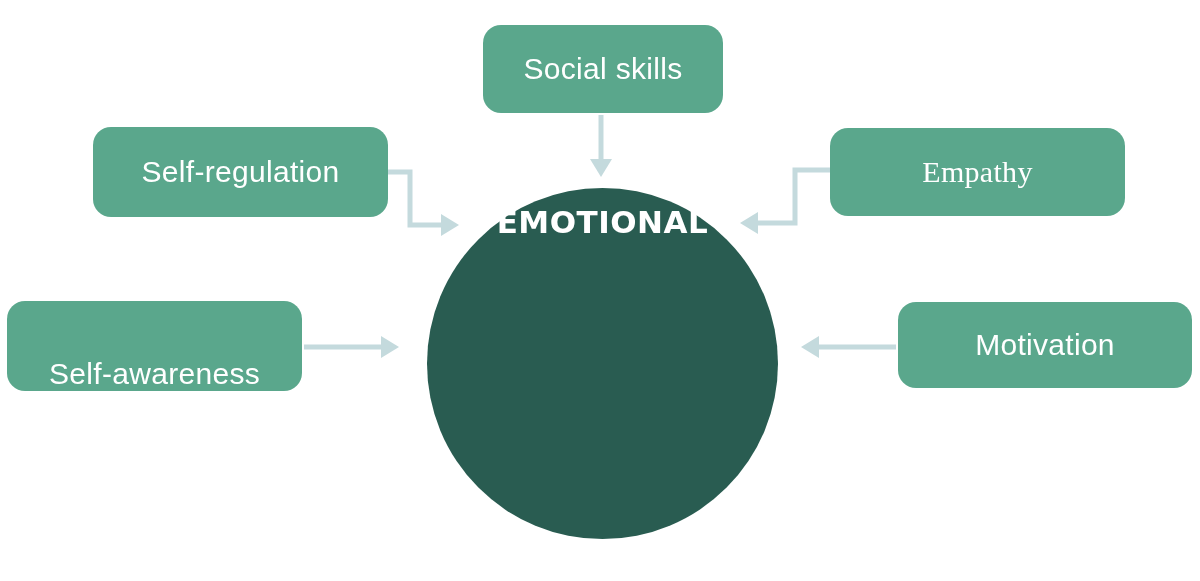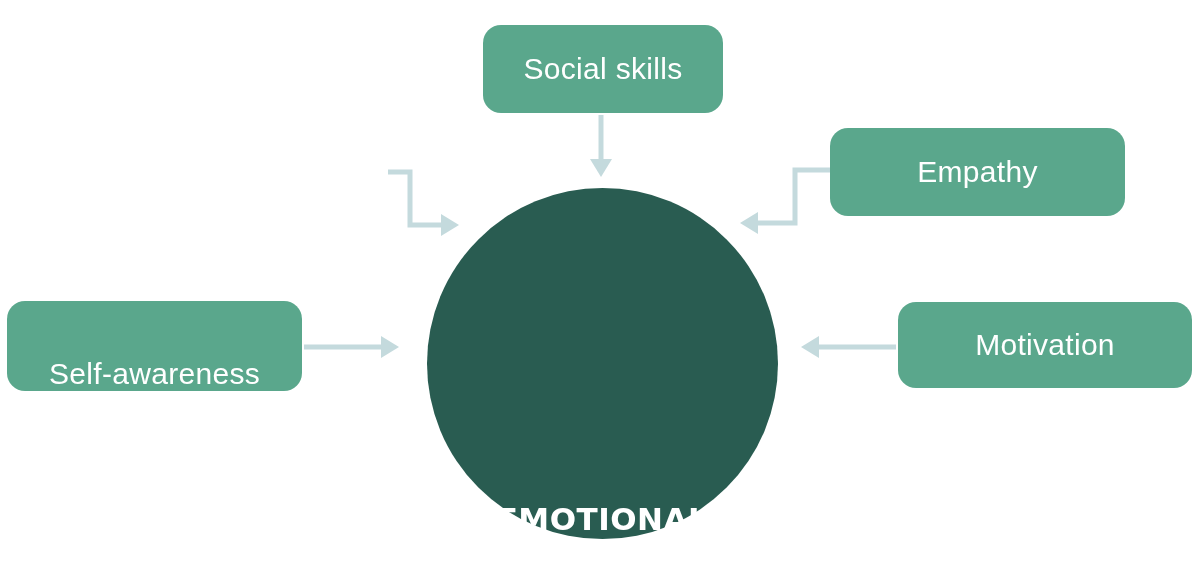--- a/index.html
+++ b/index.html
@@ -30,33 +30,33 @@
     display: flex;
     align-items: center;
     justify-content: center;
     font-size: 30px;
     font-weight: 400;
     letter-spacing: 0.3px;
     text-align: center;
   }
   .box-social       { left: 483px; top: 25px;  width: 240px; height: 88px; }
   .box-regulation   { left: 93px;  top: 127px; width: 295px; height: 90px; }
-  .box-empathy      { left: 830px; top: 128px; width: 295px; height: 88px; }
+  .box-empathy      { left: 830px; top: 128px; width: 295px; height: 88px; font-family: Liberation Serif, serif; }
   .box-awareness    { left: 7px;   top: 301px; width: 295px; height: 90px; align-items: flex-end; }
   .box-motivation   { left: 898px; top: 302px; width: 294px; height: 86px; justify-content: center; }
   .eq-circle {
     position: absolute;
     left: 427px;
     top: 188px;
     width: 351px;
     height: 351px;
     border-radius: 50%;
     background: var(--circle-teal);
     display: flex;
-    align-items: flex-end;
+    align-items: flex-start;
     justify-content: center;
   }
   .eq-title {
     color: var(--text-white);
     font-family: "DejaVu Sans", sans-serif;
     font-weight: 700;
     font-size: 31px;
     line-height: 1.3;
     letter-spacing: 0.5px;
     text-align: center;
@@ -107,20 +107,23 @@
     <g>
       <path class="arrow-shaft" d="M896,347 L819,347"></path>
       <polygon class="arrow-head" points="801,347 819,336 819,358"></polygon>
     </g>
   </svg>
 
   <div class="factor-box box-social">
     <span>Social skills</span>
   </div>
 
+  <div class="factor-box box-regulation">
+    <span>Self-regulation</span>
+  </div>
 
   <div class="factor-box box-empathy">
     <span>Empathy</span>
   </div>
 
   <div class="factor-box box-awareness">
     <span>Self-awareness</span>
   </div>
 
   <div class="factor-box box-motivation">

